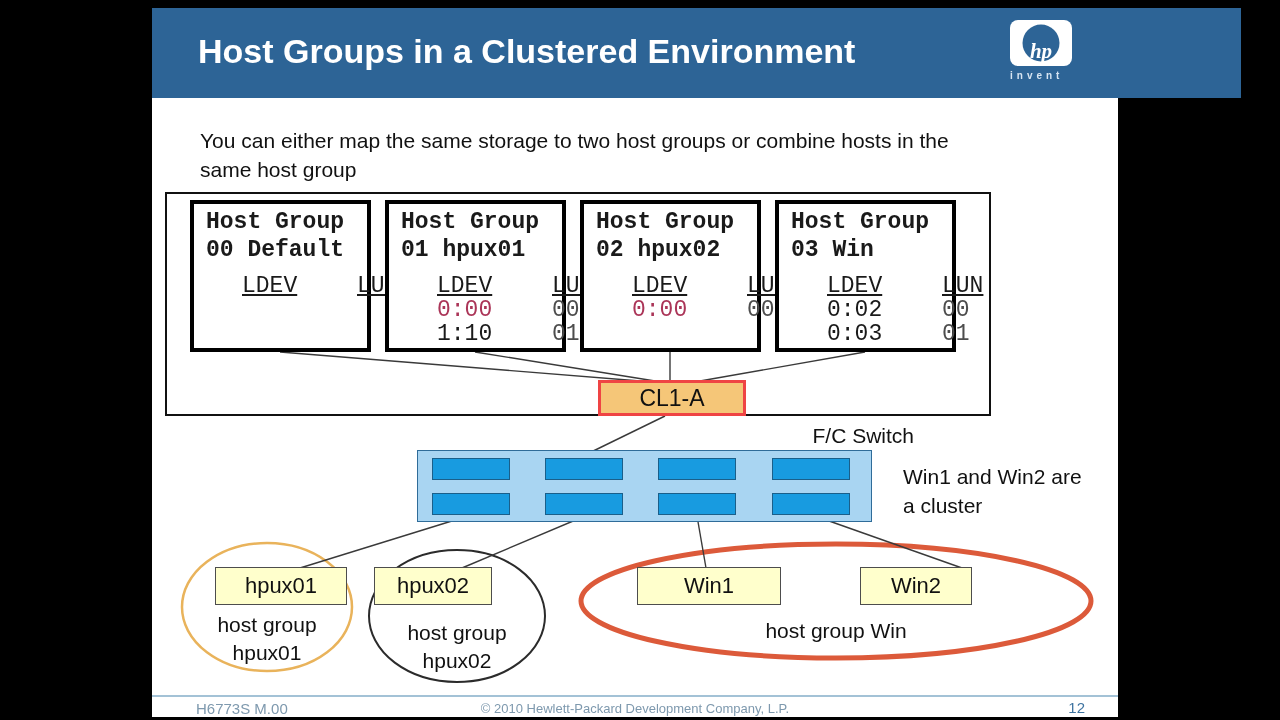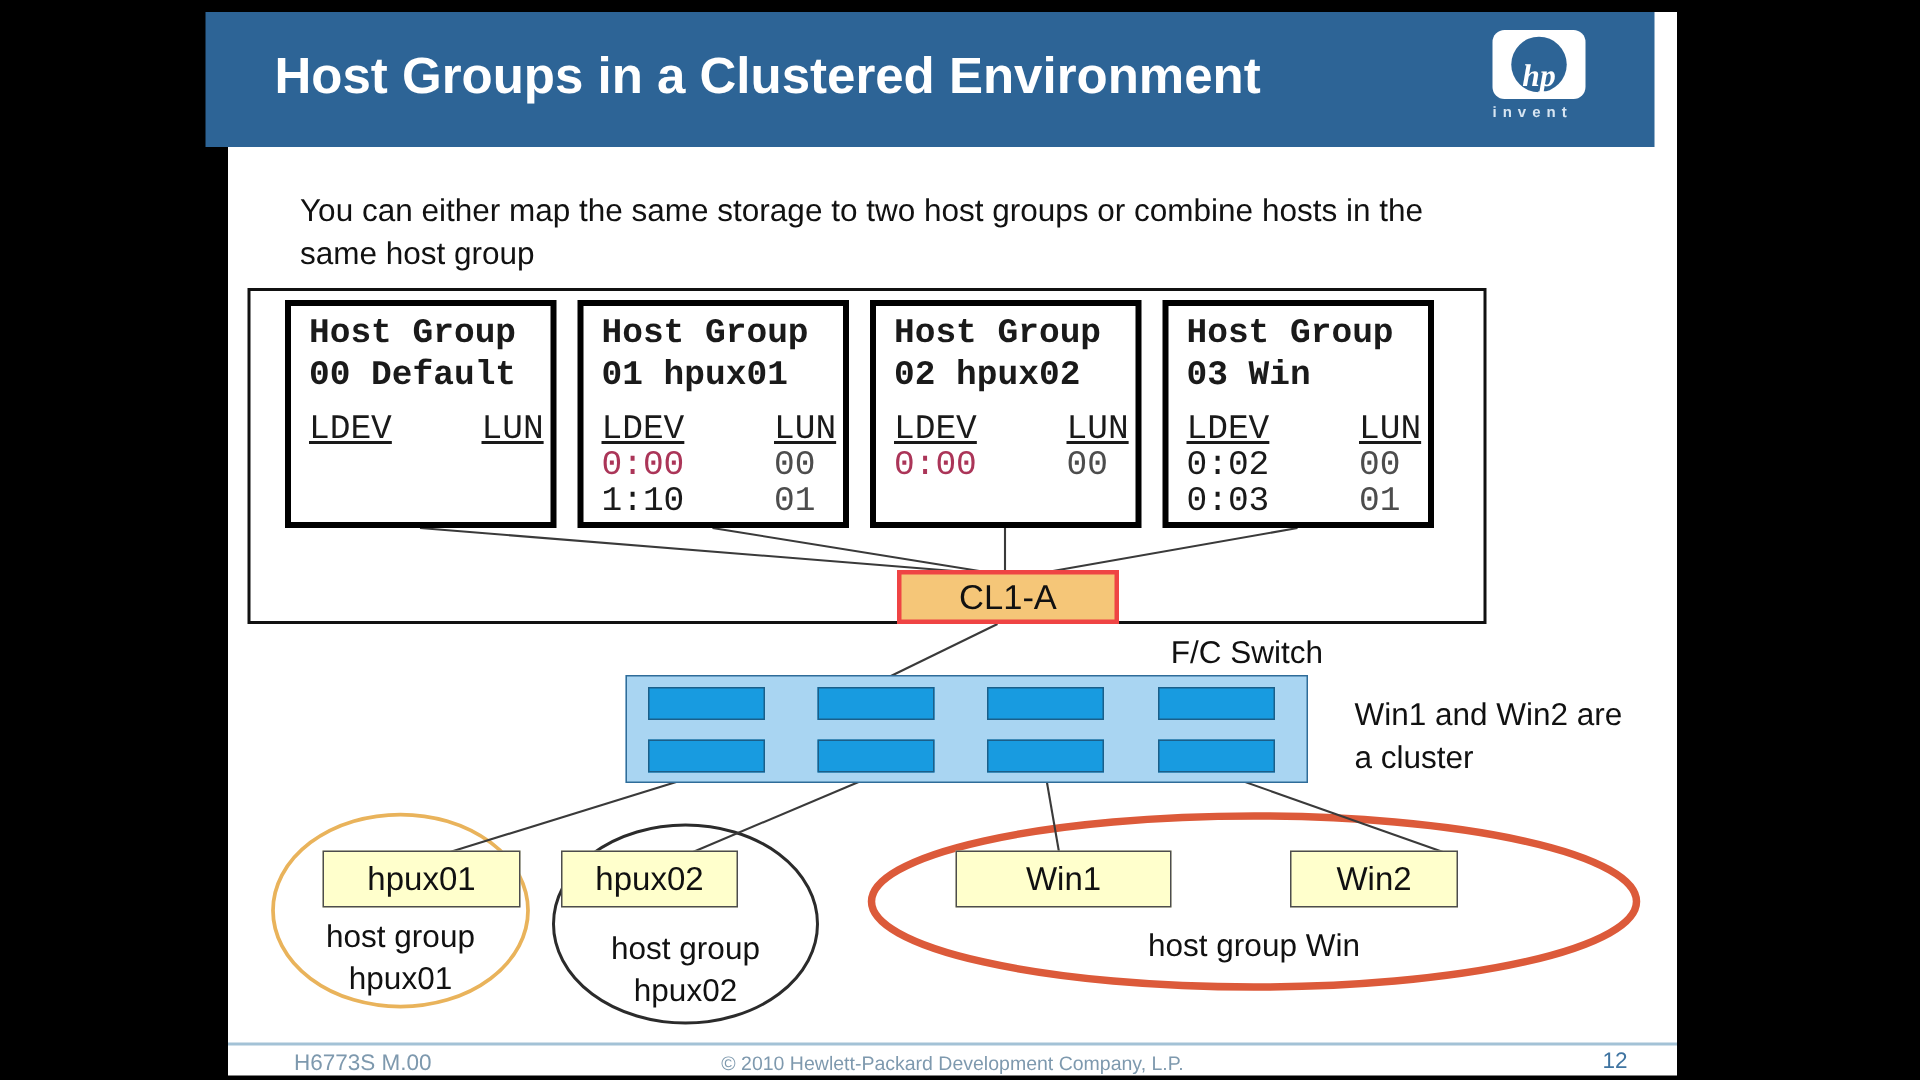--- a/index.html
+++ b/index.html
@@ -1,21 +1,21 @@
 <!DOCTYPE html>
 <html style="--header-blue: #2d6496; --cl1a-fill: #f5c678; --switch-fill: #a9d5f2; --switch-border: #2f6c99; --port-fill: #189be0; --port-border: #1a5f8a; --host-fill: #ffffcc; --ldev-highlight: #ab3558; --orange-ellipse: #e9b35b; --black-ellipse: #2b2b2b; --red-ellipse: #dc5a3a; --footer-line: #a3c2d6; --footer-text: #7e99ae; --page-number: #3f74a1;"><head>
 <meta charset="utf-8">
 <style>
   html,body{margin:0;padding:0;background:#000;}
   #stage{position:relative;width:1280px;height:720px;background:#000;overflow:hidden;
          font-family:"Liberation Sans",sans-serif;}
 
   
   #slide-bg{position:absolute;left:152px;top:8px;width:966px;height:709px;background:#ffffff;z-index:0;}
-  #header-bar{position:absolute;left:137px;top:8px;width:966px;height:90px;background:var(--header-blue);z-index:3;}
+  #header-bar{position:absolute;left:152px;top:8px;width:1089px;height:90px;background:var(--header-blue);z-index:3;}
   #slide-title{position:absolute;left:46px;top:24px;color:#fff;font-size:34px;font-weight:bold;white-space:nowrap;}
 
   
   #hp-logo{position:absolute;left:858px;top:12px;width:62px;height:46px;background:#fff;border-radius:8px;}
   #hp-circle{position:absolute;left:50%;top:50%;transform:translate(-50%,-50%);width:37px;height:37px;
              border-radius:50%;background:var(--header-blue);display:flex;align-items:flex-end;justify-content:center;}
   #hp-text{color:#fff;font-style:italic;font-weight:bold;font-size:21px;font-family:"Liberation Serif",serif;line-height:1;}
   #hp-invent{position:absolute;left:858px;top:62px;width:66px;text-align:left;color:#d7e5f2;
              font-size:10px;letter-spacing:4px;font-weight:bold;}
 
@@ -26,34 +26,34 @@
   
   #outer-container{position:absolute;left:165px;top:192px;width:826px;height:224px;
                    border:2px solid #111;box-sizing:border-box;background:#fff;z-index:1;}
 
   
   .hg-box{position:absolute;top:200px;width:181px;height:152px;background:#fff;border:4px solid #000;
           box-sizing:border-box;padding:4px 0 0 12px;font-family:"Liberation Mono",monospace;
           font-size:23px;color:#1a1a1a;z-index:3;}
   .hg-0{left:190px}.hg-1{left:385px}.hg-2{left:580px}.hg-3{left:775px}
   .hg-title{font-weight:bold;line-height:28px;white-space:nowrap;}
-  .hg-row{position:relative;line-height:24px;white-space:nowrap;}
+  .hg-row{position:relative;line-height:24px;white-space:nowrap;margin-left:36px;}
   .hg-head{margin-top:10px;}
   .hg-col2{position:absolute;left:115px;}
   .hg-underline{text-decoration:underline;}
   .lun{color:#4d4d4d;}
   .hl{color:var(--ldev-highlight);}
 
   
   #cl1a-box{position:absolute;left:598px;top:380px;width:148px;height:36px;background:var(--cl1a-fill);
             border:3px solid #ef4444;box-sizing:border-box;display:flex;align-items:center;justify-content:center;
             font-size:23px;color:#111;z-index:3;}
 
   
-  #fc-switch-label{position:absolute;left:740px;top:424px;width:142px;text-align:right;font-size:21px;color:#111;z-index:3;}
+  #fc-switch-label{position:absolute;left:772px;top:424px;width:142px;text-align:right;font-size:21px;color:#111;z-index:3;}
   #fc-switch{position:absolute;left:417px;top:450px;width:455px;height:72px;background:var(--switch-fill);
              border:1px solid var(--switch-border);box-sizing:border-box;z-index:3;}
   .port{position:absolute;width:78px;height:22px;background:var(--port-fill);border:1px solid var(--port-border);box-sizing:border-box;}
   .pr1{top:7px}.pr2{top:42px}
   .pc1{left:14px}.pc2{left:127px}.pc3{left:240px}.pc4{left:354px}
 
   
   .note{position:absolute;font-size:21px;line-height:29px;color:#111;z-index:3;}
   .note span{display:block;}
   #note-left{left:168px;top:462px;width:240px;}

